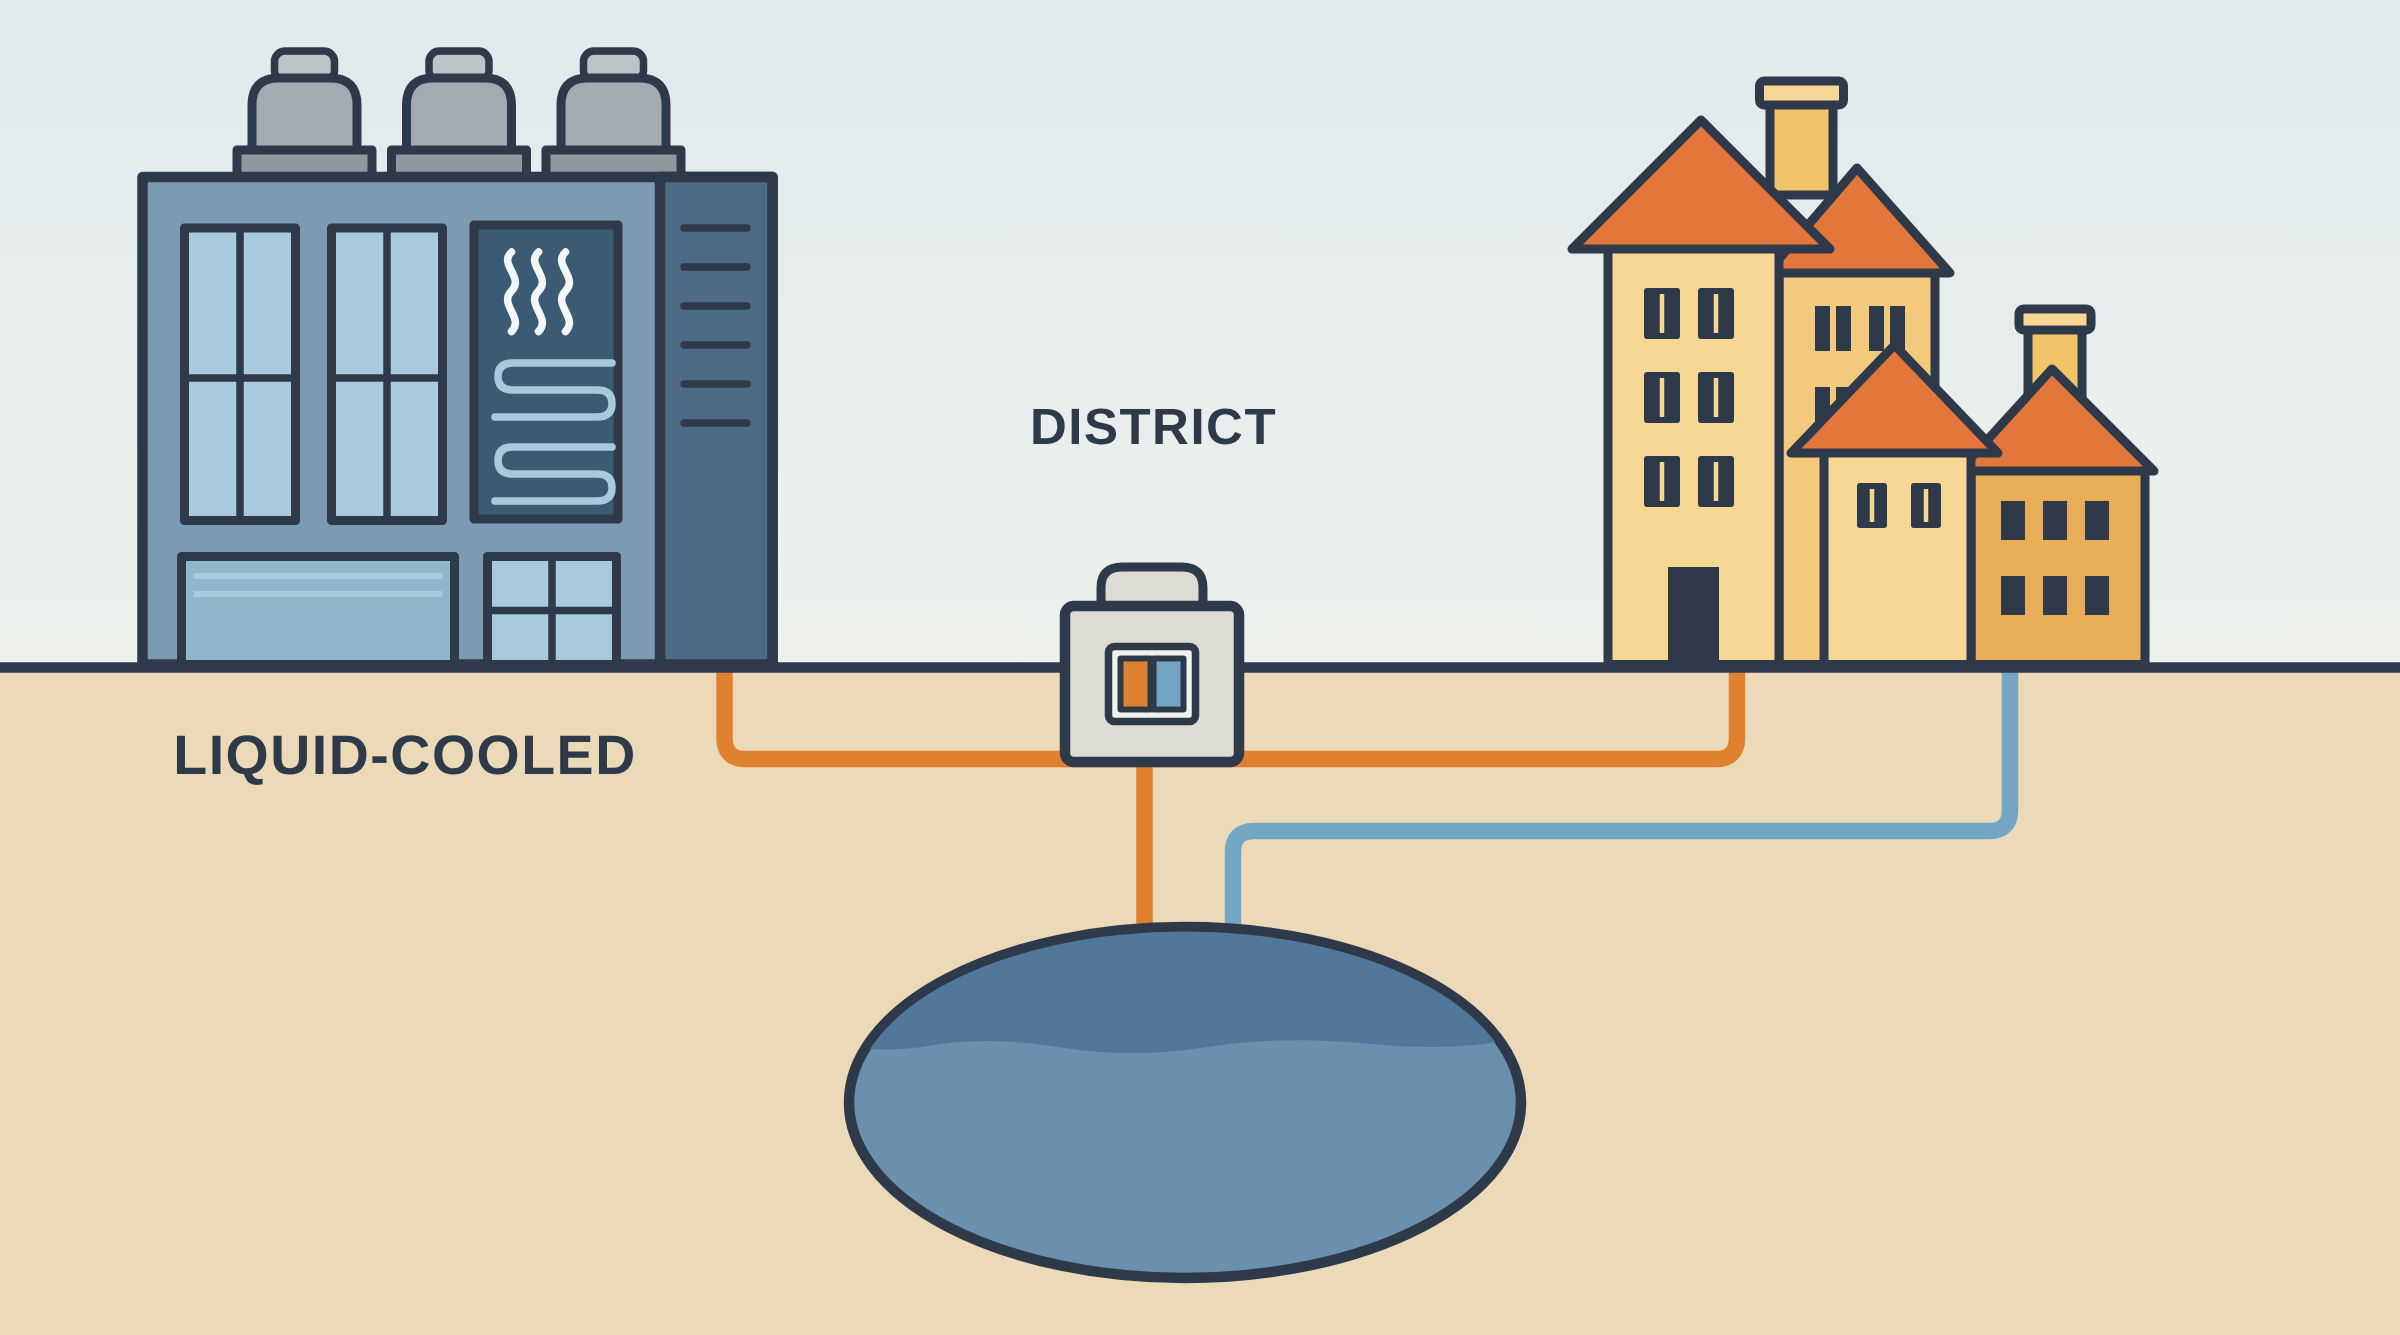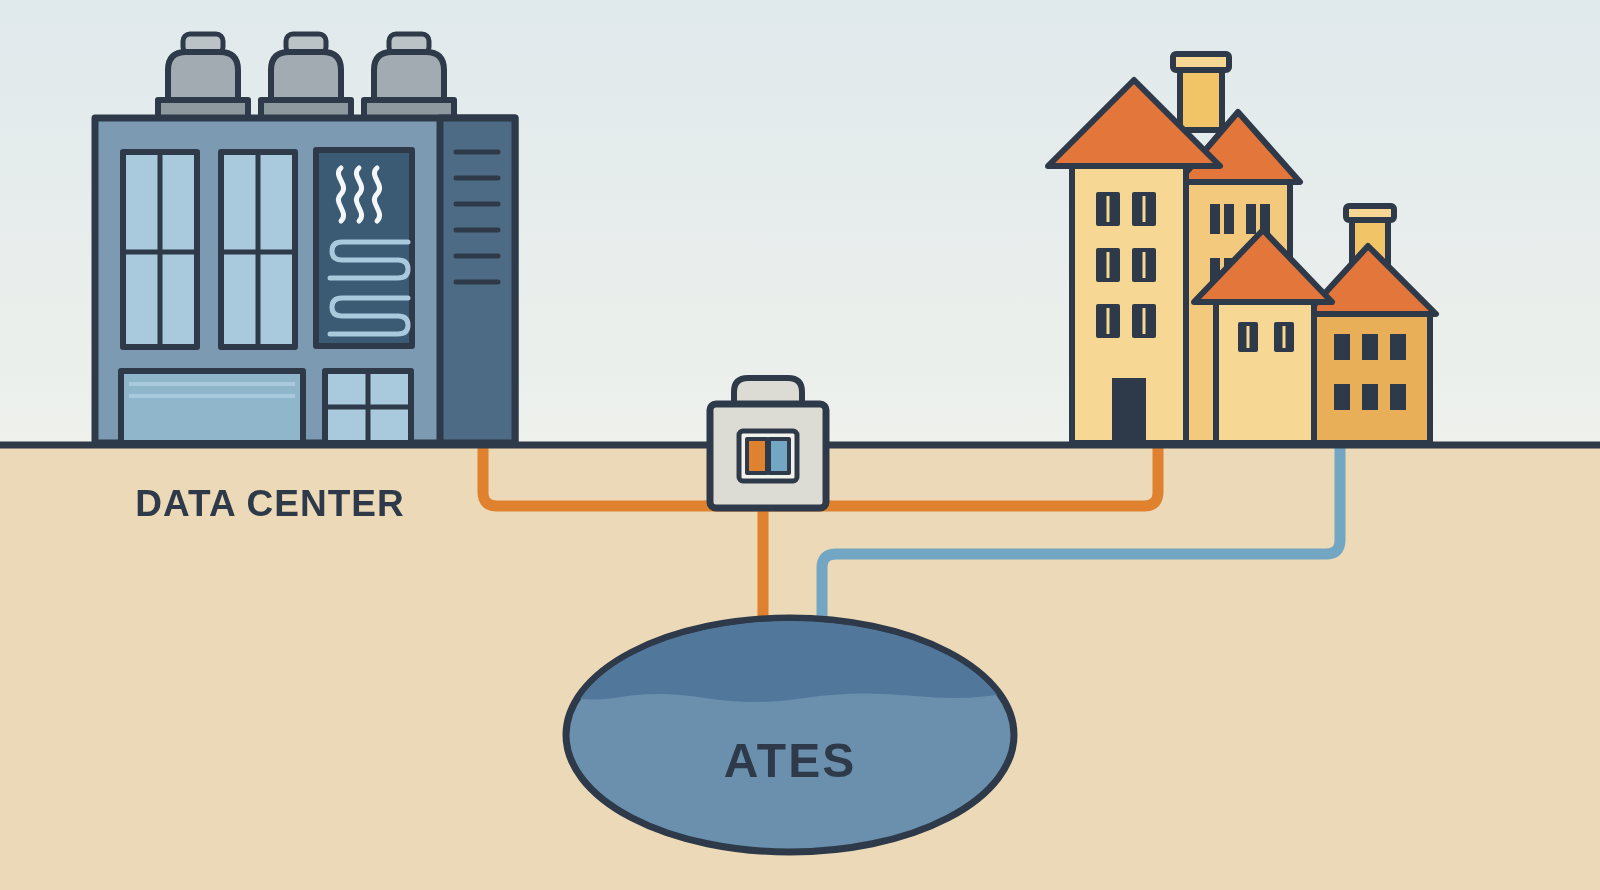--- a/index.html
+++ b/index.html
@@ -213,20 +213,18 @@
           <rect class="f-ol" x="1238" y="322" width="20" height="30" rx="2"></rect>
           <line class="divider" x1="1248" y1="326" x2="1248" y2="348"></line>
           <rect class="f-ol" x="1274" y="322" width="20" height="30" rx="2"></rect>
           <line class="divider" x1="1284" y1="326" x2="1284" y2="348"></line>
         </g>
       </g>
     </g>
   </svg>
 
   <div class="label label-dc">
-    <div>DATA CENTER</div>
+    <div>LIQUID-COOLED</div>
   </div>
   <div class="label label-dh">
-  </div>
-  <div class="label label-ates">
-    <div>ATES</div>
+    <div>DISTRICT</div>
   </div>
 </div>
 
 </body></html>

